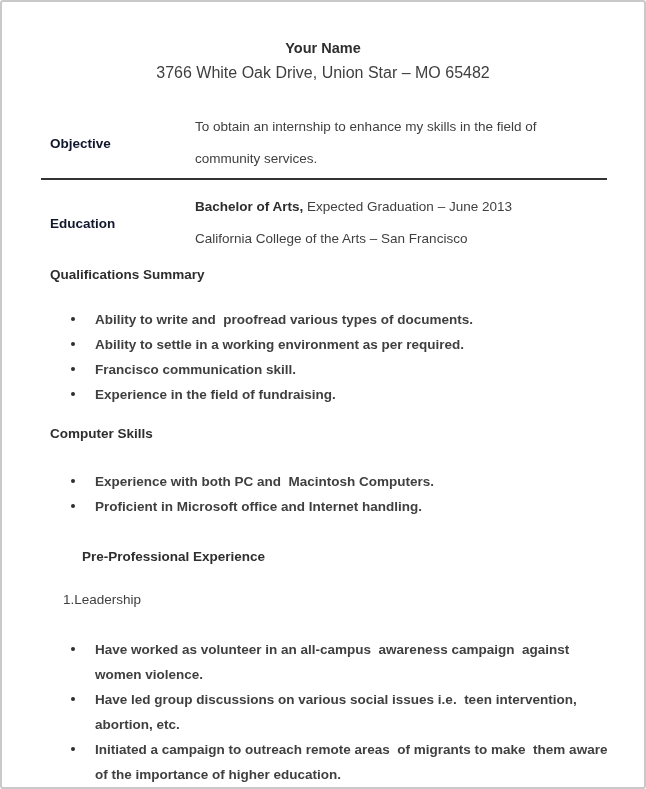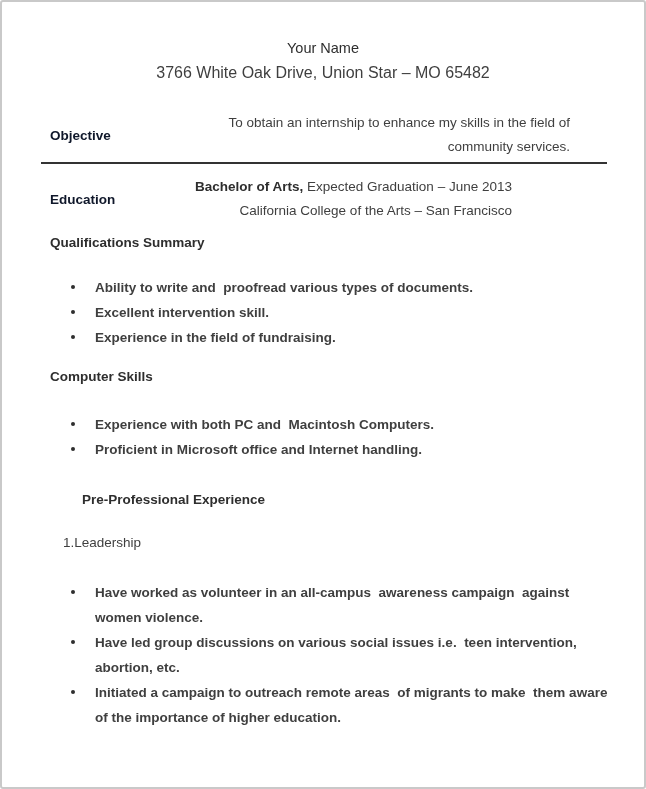--- a/index.html
+++ b/index.html
@@ -17,21 +17,21 @@
     overflow: hidden;
     position: relative;
   }
   
   .resume-header {
     margin-top: 38px;
     text-align: center;
   }
   .person-name {
     font-size: 14.5px;
-    font-weight: normal;
+    font-weight: bold;
     color: #2e2e2e;
     line-height: 16px;
   }
   .header-line {
     margin-top: 9px;
     font-size: 16px;
     line-height: 16px;
     color: #3f3f3f;
   }
   
@@ -44,23 +44,22 @@
   .row-education { margin-top: 11px; }
   .col-label {
     width: 145px;
     flex: 0 0 145px;
     font-size: 13.5px;
     font-weight: bold;
     color: #0f172a;
   }
   .col-content {
     font-size: 13.5px;
-    line-height: 24px;
+    line-height: 32px;
     color: #3f3f3f;
-    text-align: right;
   }
   .objective-text { width: 375px; }
   .bold-inline { font-weight: bold; color: #2e2e2e; }
   
   .rule {
     border: none;
     border-top: 2px solid #333333;
     width: 566px;
     margin: 3px 0 0 39px;
   }
@@ -137,21 +136,22 @@
     <div class="col-label">Education</div>
     <div class="col-content">
       <div class="edu-line"><span class="bold-inline">Bachelor of Arts,</span> <span>Expected Graduation – June 2013</span></div>
       <div class="edu-line">California College of the Arts – San Francisco</div>
     </div>
   </div>
 
   <div class="section-heading h-qualifications">Qualifications Summary</div>
   <ul class="bullets ul-qual">
     <li><span class="bullet-dot"></span><span class="li-text">Ability to write and  proofread various types of documents.</span></li>
-    <li><span class="bullet-dot"></span><span class="li-text">Excellent intervention skill.</span></li>
+    <li><span class="bullet-dot"></span><span class="li-text">Ability to settle in a working environment as per required.</span></li>
+    <li><span class="bullet-dot"></span><span class="li-text">Francisco communication skill.</span></li>
     <li><span class="bullet-dot"></span><span class="li-text">Experience in the field of fundraising.</span></li>
   </ul>
 
   <div class="section-heading h-computer">Computer Skills</div>
   <ul class="bullets ul-comp">
     <li><span class="bullet-dot"></span><span class="li-text">Experience with both PC and  Macintosh Computers.</span></li>
     <li><span class="bullet-dot"></span><span class="li-text">Proficient in Microsoft office and Internet handling.</span></li>
   </ul>
 
   <div class="section-heading h-preprof">Pre-Professional Experience</div>

